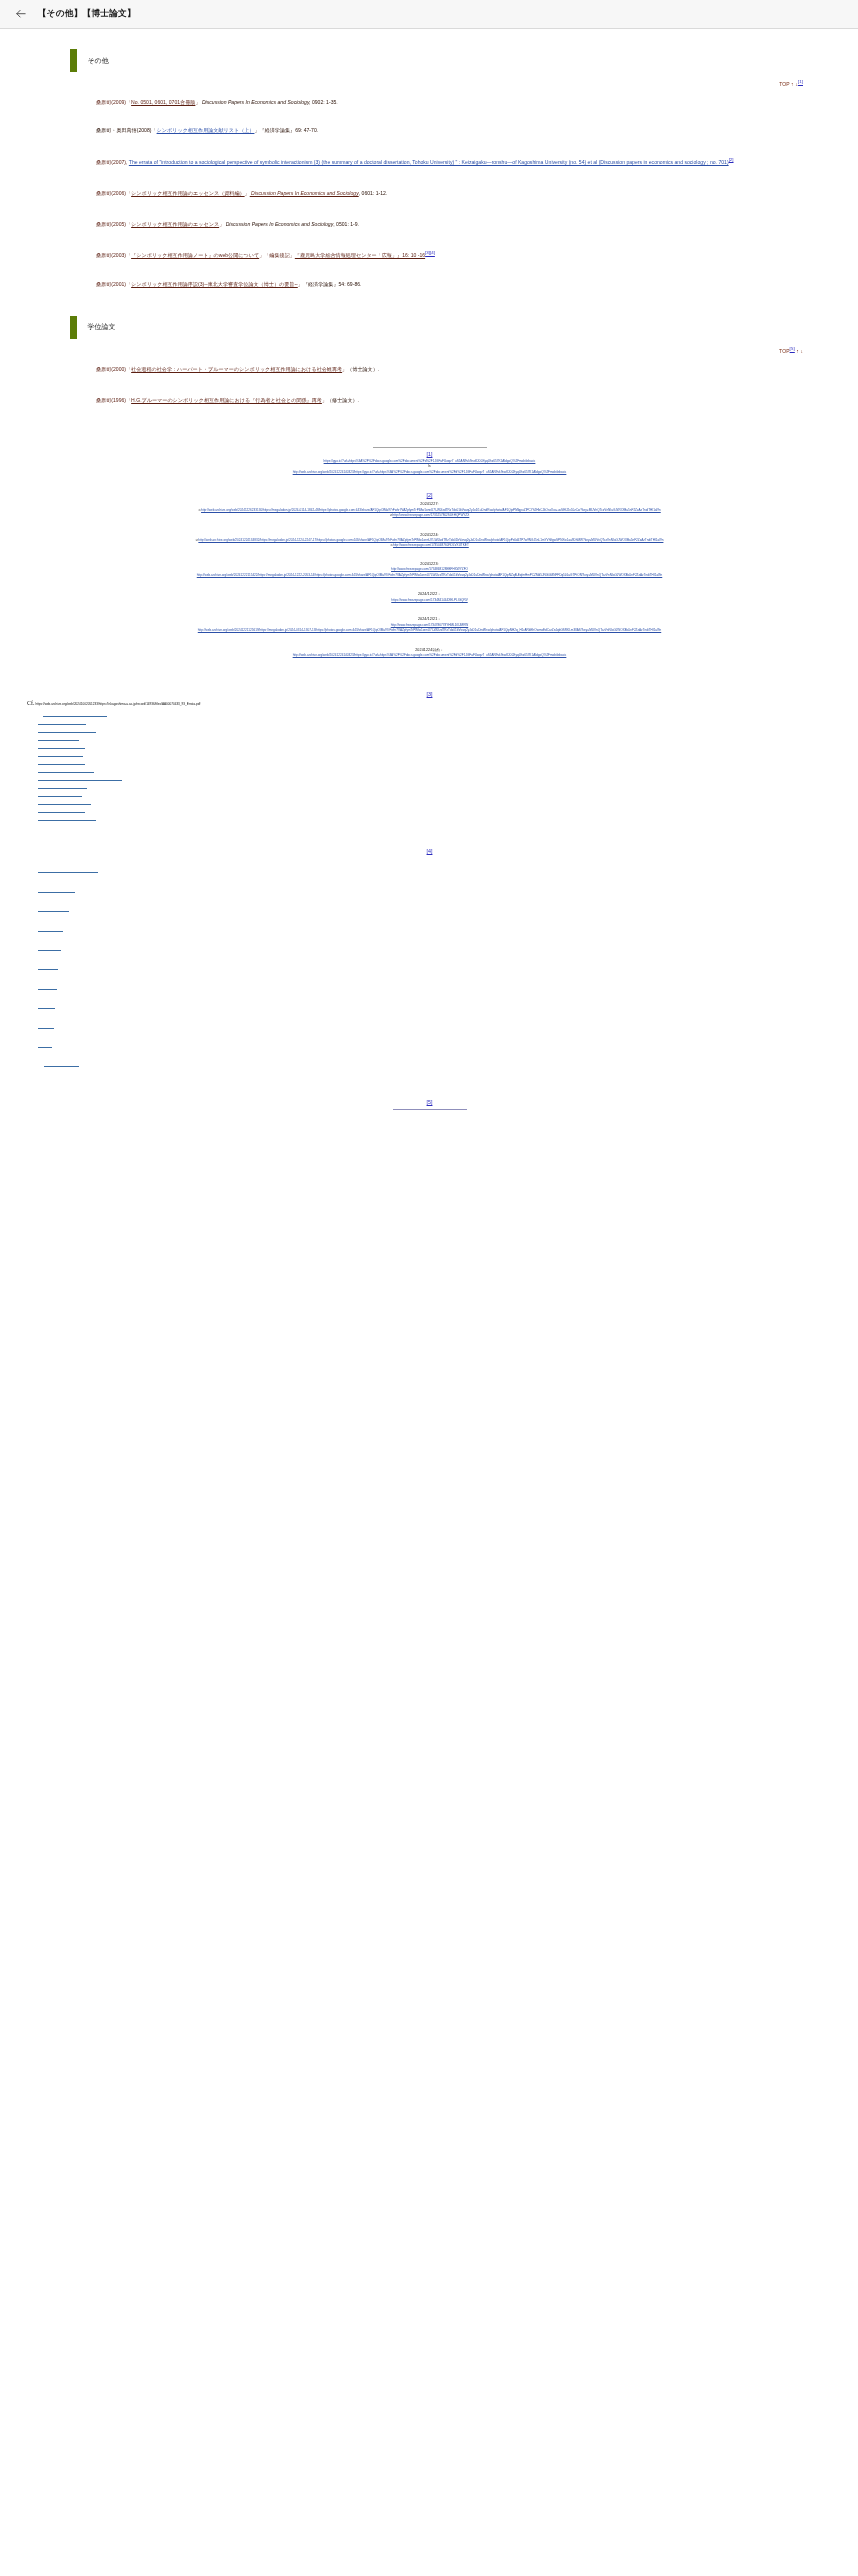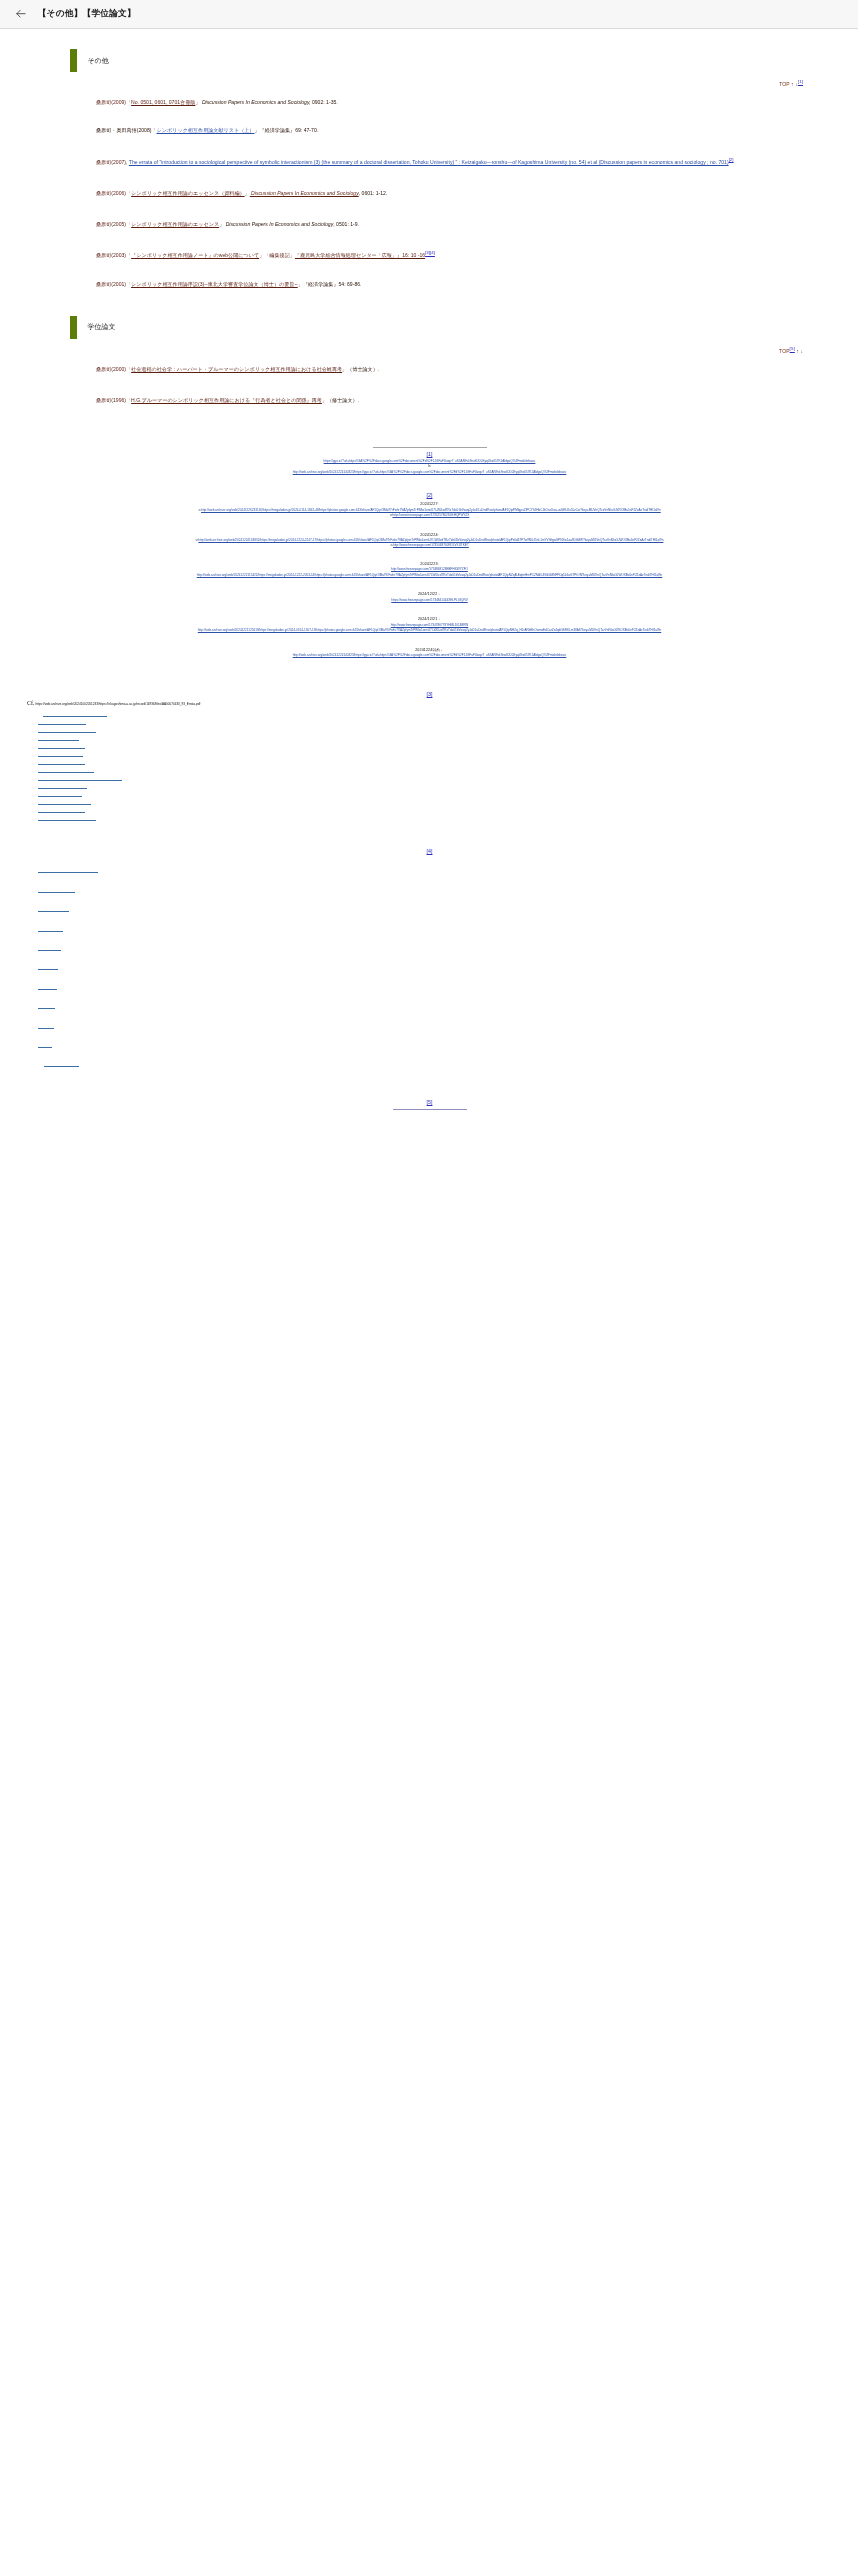--- a/index.html
+++ b/index.html
@@ -226,21 +226,21 @@
 
 <div class="appbar">
   <div class="back-btn">
     <span>
       <svg width="13.4" height="13.4" viewBox="0 0 24 24" fill="none" stroke="#444" stroke-width="1.6" stroke-linecap="round" stroke-linejoin="round">
         <line x1="20" y1="12" x2="5" y2="12"></line>
         <polyline points="11 18 5 12 11 6"></polyline>
       </svg>
     </span>
   </div>
-  <div class="appbar-title">【その他】【学位論文】</div>
+  <div class="appbar-title">【その他】【博士論文】</div>
 </div>
 
 <div class="page">
 
   <div class="section-head tall">
     <div class="green-bar" style="min-height:23px"></div>
     <div class="section-head-label">その他</div>
   </div>
 
   <div class="topline">

